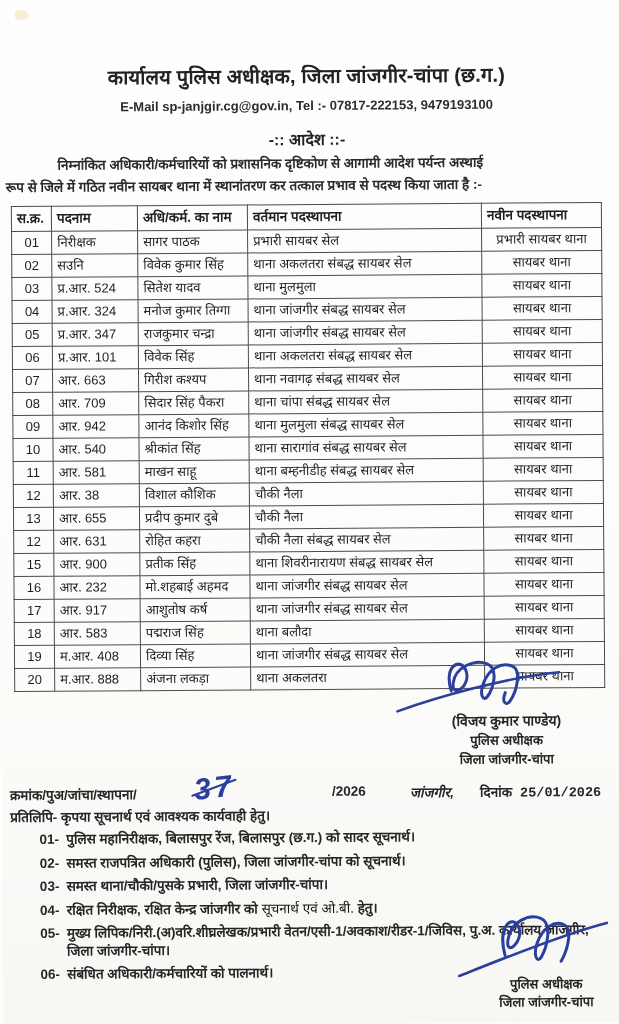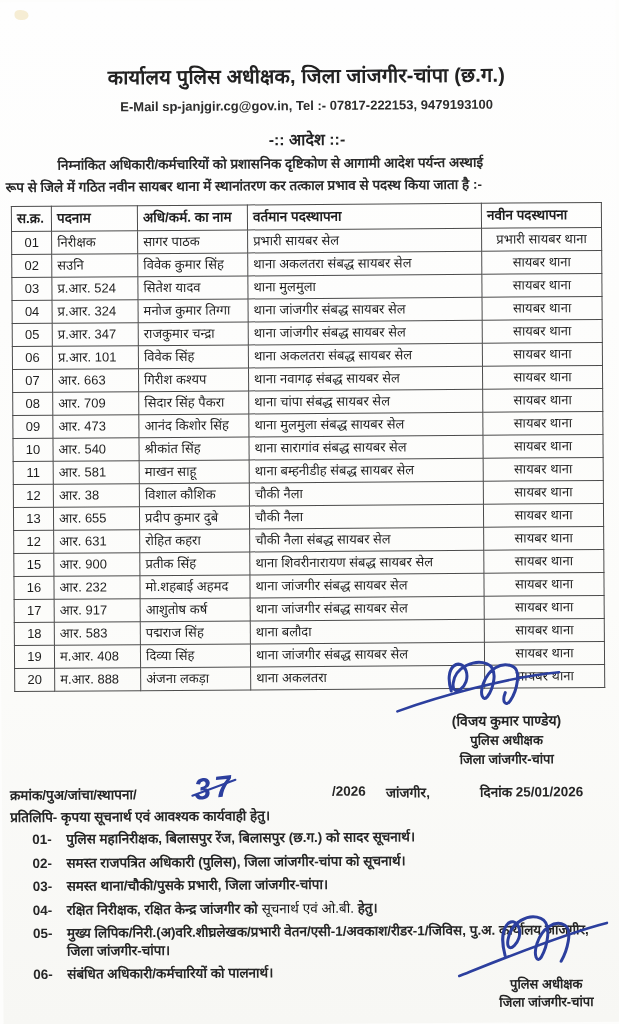--- a/index.html
+++ b/index.html
@@ -50,21 +50,21 @@
     font-size:30px;font-weight:bold;font-style:italic;
     color:#2c3f9e;transform:rotate(-6deg);letter-spacing:4px;
   }
   .hand-no .strike{
     position:absolute;left:-4px;top:16px;width:48px;height:2.4px;
     background:#2c3f9e;transform:rotate(-14deg);border-radius:2px;
   }
   .copies-heading{left:8px;top:806px;font-size:13.5px;font-weight:600;color:#262626;}
   .copies{left:30px;top:829px;width:578px;font-size:13.5px;color:#262626;}
   .copy-item{display:flex;margin-bottom:6px;font-weight:600;line-height:17.5px;}
-  .copy-num{width:34px;flex:0 0 34px;}
+  .copy-num{width:34px;flex:0 0 34px;text-align:center;}
   .copy-text{flex:1;padding-right:4px;}
   .copy-text b{font-weight:400;color:#141414;}
   .footer-sign-text{left:468px;top:977px;width:150px;text-align:center;font-size:13px;font-weight:600;color:#242424;line-height:18px;}
   .smudge{left:18px;top:8px;width:14px;height:10px;background:#f4e9c9;border-radius:40% 60% 50% 50%;opacity:.8;}
 </style>
 </head>
 <body>
 
 <div class="page">
 
@@ -147,21 +147,21 @@
         </tr>
         <tr>
           <td class="c">08</td>
           <td>आर. 709</td>
           <td>सिदार सिंह पैकरा</td>
           <td>थाना चांपा संबद्ध सायबर सेल</td>
           <td class="c">सायबर थाना</td>
         </tr>
         <tr>
           <td class="c">09</td>
-          <td>आर. 473</td>
+          <td>आर. 942</td>
           <td>आनंद किशोर सिंह</td>
           <td>थाना मुलमुला संबद्ध सायबर सेल</td>
           <td class="c">सायबर थाना</td>
         </tr>
         <tr>
           <td class="c">10</td>
           <td>आर. 540</td>
           <td>श्रीकांत सिंह</td>
           <td>थाना सारागांव संबद्ध सायबर सेल</td>
           <td class="c">सायबर थाना</td>
@@ -249,22 +249,22 @@
     <div class="sign-line">जिला जांजगीर-चांपा</div>
   </div>
 
   <div class="abs dispatch">
     <span class="abs" style="left:8px;top:4px;">क्रमांक/पुअ/जांचा/स्थापना/</span>
     <span class="hand-no">
       <span>37</span>
       <span class="strike"></span>
     </span>
     <span class="abs" style="left:330px;top:4px;">/2026</span>
-    <span class="abs" style="left:384px;top:4px;">जांजगीर,</span>
-    <span class="abs" style="left:478px;top:4px;">दिनांक 25/01/2026</span>
+    <span class="abs" style="left:408px;top:4px;font-style:italic;">जांजगीर,</span>
+    <span class="abs" style="left:478px;top:4px;font-family:Liberation Mono, monospace;">दिनांक 25/01/2026</span>
   </div>
 
   <div class="abs copies-heading">प्रतिलिपि- कृपया सूचनार्थ एवं आवश्यक कार्यवाही हेतु।</div>
   <div class="abs copies" id="copies-list">
       <div class="copy-item">
         <span class="copy-num">01-</span>
         <span class="copy-text">पुलिस महानिरीक्षक, बिलासपुर रेंज, बिलासपुर (छ.ग.) को सादर सूचनार्थ।</span>
       </div>
       <div class="copy-item">
         <span class="copy-num">02-</span>

